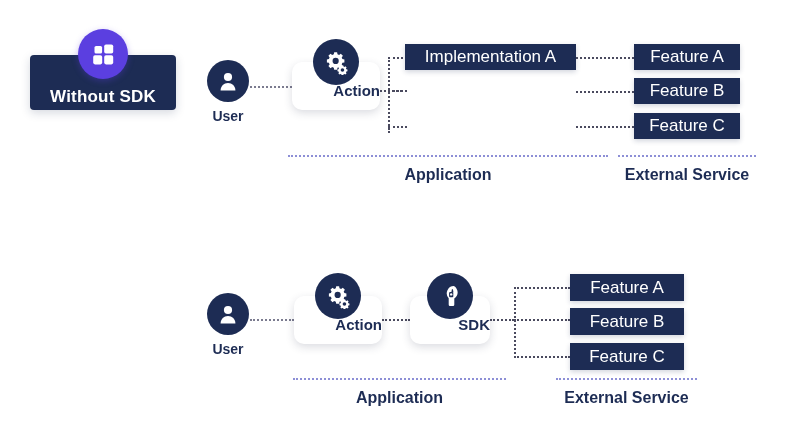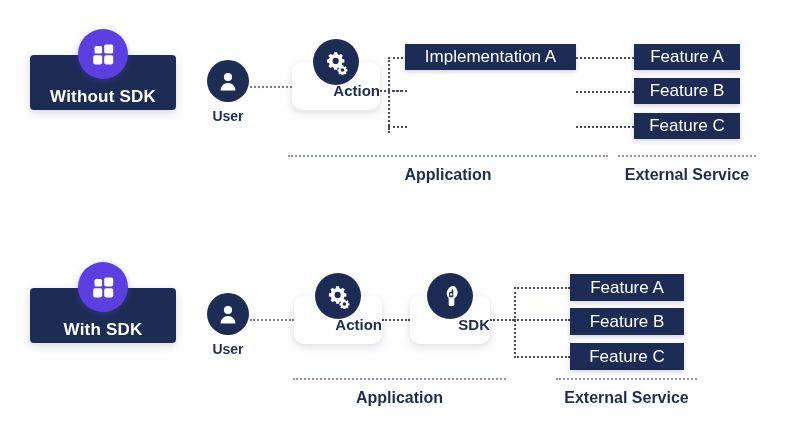--- a/index.html
+++ b/index.html
@@ -212,31 +212,20 @@
 
   <div class="zone" style="left:288px; top:155px; width:320px;">
     <div class="zone-rule"></div>
     <div class="zone-label">Application</div>
   </div>
   <div class="zone" style="left:618px; top:155px; width:138px;">
     <div class="zone-rule"></div>
     <div class="zone-label">External Service</div>
   </div>
 
-  <div class="banner" style="left:30px; top:288px; width:146px; height:55px;">
-    <div class="banner-badge">
-      <svg width="24" height="24" viewBox="0 0 24 24" aria-hidden="true">
-        <rect x="3.5" y="4" width="7.6" height="7.6" rx="1.6" fill="#ffffff"></rect>
-        <rect x="13.2" y="2.4" width="9.0" height="9.2" rx="1.8" fill="#ffffff"></rect>
-        <rect x="2.2" y="13.2" width="9.0" height="9.2" rx="1.8" fill="#ffffff"></rect>
-        <rect x="13.2" y="13.2" width="9.0" height="9.2" rx="1.8" fill="#ffffff"></rect>
-      </svg>
-    </div>
-    <span class="banner-label">With SDK</span>
-  </div>
 
   <div class="actor" style="left:207px; top:293px; width:42px;">
     <div class="actor-circle">
       <svg width="24" height="24" viewBox="0 0 24 24" aria-hidden="true">
         <circle cx="12" cy="8" r="4.1" fill="#ffffff"></circle>
         <path d="M4.6 21.5c0-4.3 3.3-7.4 7.4-7.4s7.4 3.1 7.4 7.4z" fill="#ffffff"></path>
       </svg>
     </div>
     <div class="actor-label">User</div>
   </div>

